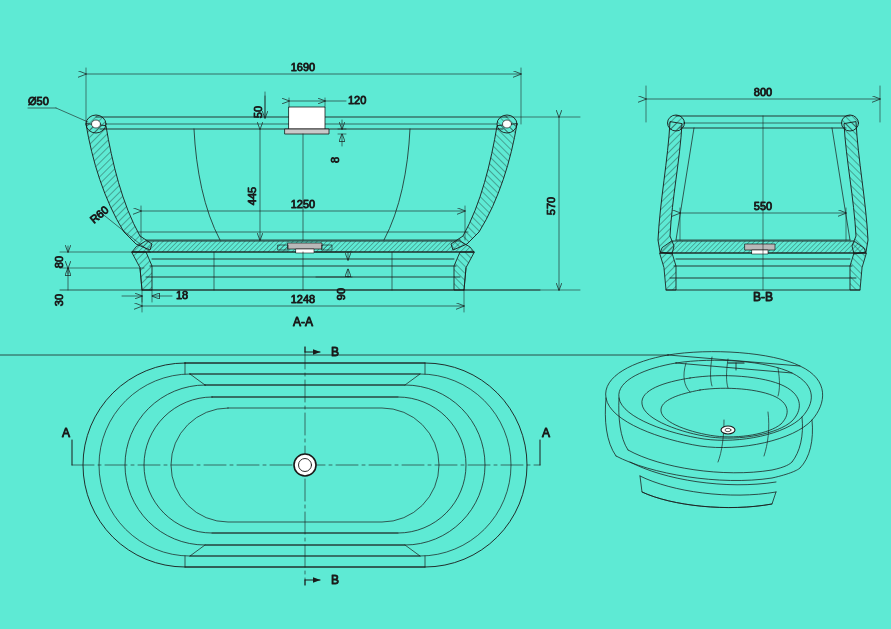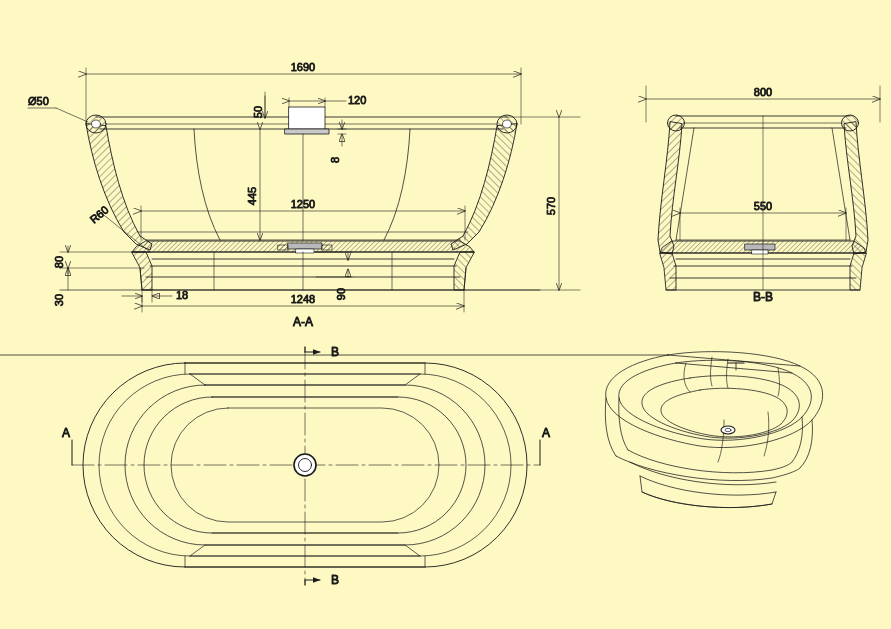--- a/index.html
+++ b/index.html
@@ -1,21 +1,21 @@
 <!DOCTYPE html>
 <html><head>
 <meta charset="utf-8">
 <style>
   html,body{margin:0;padding:0;background:#ffffff;}
   body{
     width:891px;height:629px;overflow:hidden;
     font-family:"Liberation Sans", sans-serif;
     color:#000000;
   }
-  #sheet{position:relative;width:891px;height:629px;background:#fef9c3;}
+  #sheet{position:relative;width:891px;height:629px;background:#5eead4;}
   svg{display:block;}
   .dimtxt{font-family:"Liberation Sans", sans-serif;font-size:11px;fill:#1a1a1a;}
   .lbltxt{font-family:"Liberation Sans", sans-serif;font-size:12px;fill:#1a1a1a;}
   .marktxt{font-family:"Liberation Sans", sans-serif;font-size:12px;fill:#1a1a1a;}
 </style>
 </head>
 <body>
 
 <div id="sheet">
 <svg width="891" height="629" viewBox="0 0 891 629" xmlns="http://www.w3.org/2000/svg">

